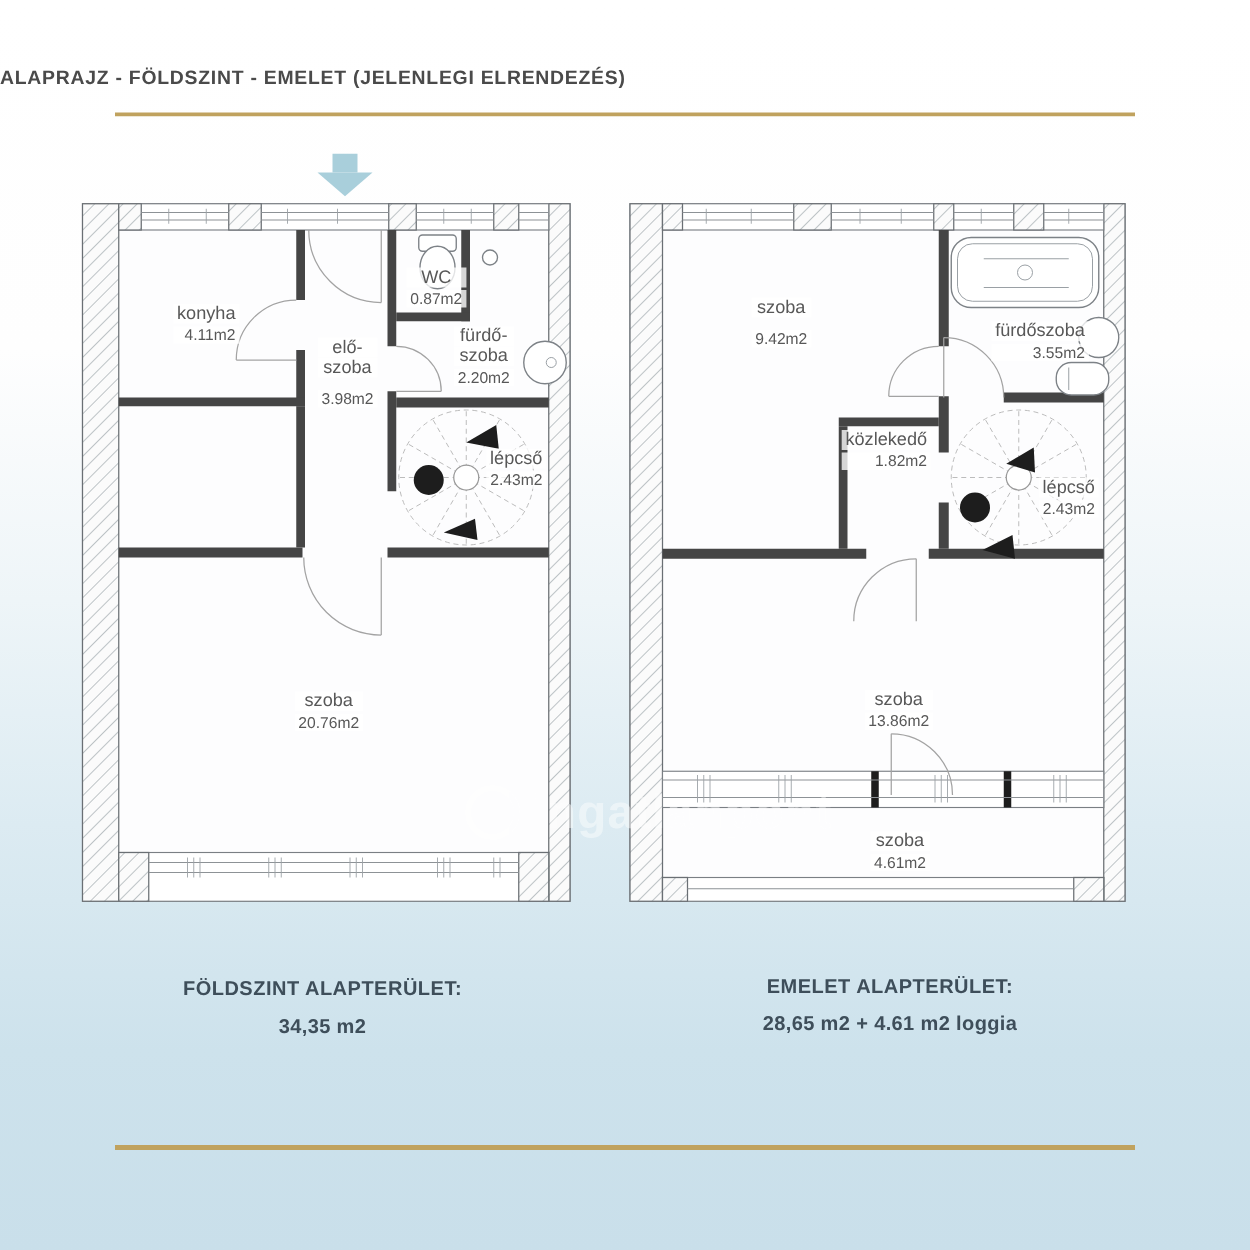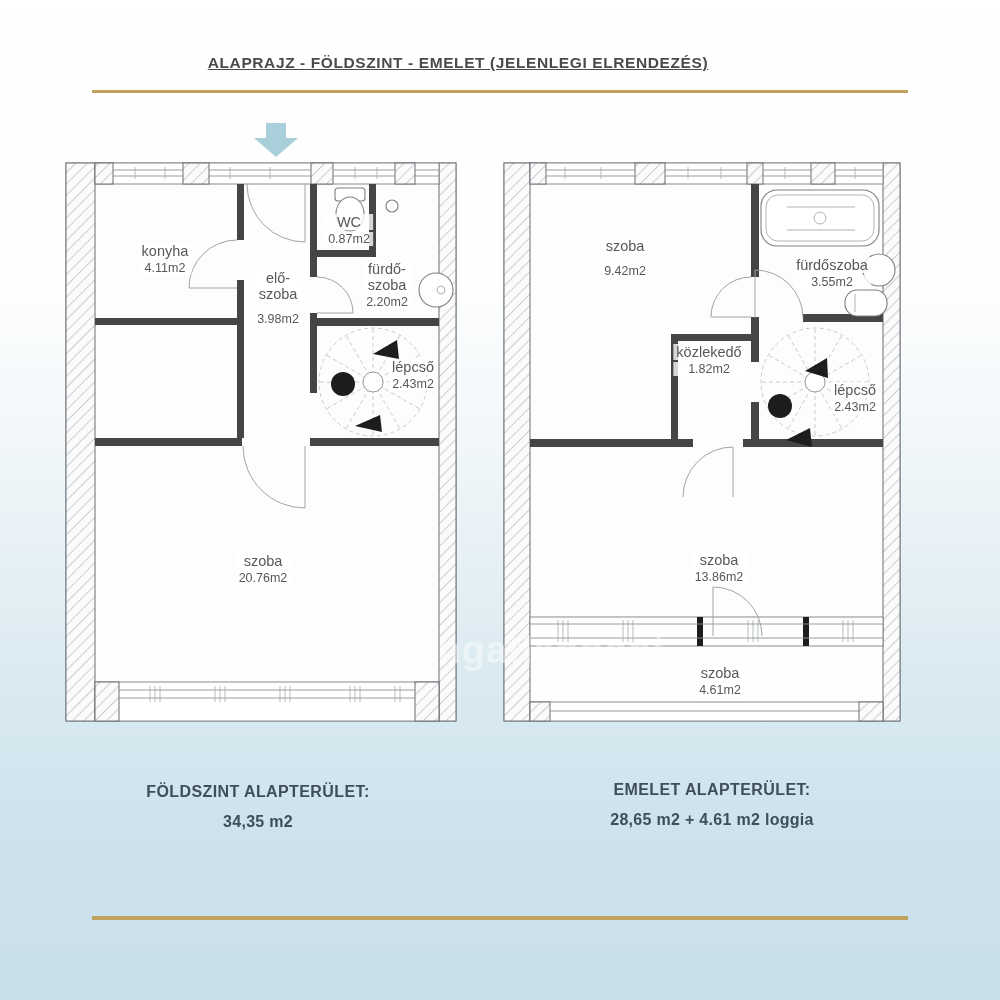--- a/index.html
+++ b/index.html
@@ -1,35 +1,35 @@
 <!DOCTYPE html>
 <html><head>
 <meta charset="utf-8">
 <style>
   html,body{margin:0;padding:0;}
   body{width:1000px;height:1000px;font-family:"Liberation Sans",sans-serif;}
   .page{position:relative;width:1000px;height:1000px;overflow:hidden;
     background:linear-gradient(180deg,#ffffff 0%,#fefefe 28%,#eef5f8 48%,#dcebf2 66%,#cde2ec 84%,#c9dfea 100%);}
-  .title{position:absolute;left:0;top:54px;width:916px;text-align:center;
-    font-size:15.5px;letter-spacing:.6px;color:#4a4a4a;font-weight:600;text-decoration:underline;}
+  .title{position:absolute;left:0;top:54px;width:916px;
+    font-size:15.5px;letter-spacing:.6px;color:#4a4a4a;font-weight:600;}
   .rule{position:absolute;left:92px;width:816px;background:#c0a25e;}
   .rule-top{top:90px;height:3px;}
   .rule-bottom{top:916px;height:4px;}
   .arrow{position:absolute;left:254px;top:123px;width:44px;height:34px;}
   .arrow .shaft{position:absolute;left:12px;top:0;width:20px;height:15px;background:#a9cfdb;}
   .arrow .head{position:absolute;left:0;top:15px;width:0;height:0;
     border-left:22px solid transparent;border-right:22px solid transparent;border-top:19px solid #a9cfdb;}
   .plan{position:absolute;top:162px;}
   .plan-gf{left:65px;width:392px;height:560px;}
   .plan-uf{left:503px;width:398px;height:560px;}
   .plan svg{position:absolute;left:0;top:0;}
   .rlabel{position:absolute;transform:translateX(-50%);text-align:center;color:#585858;line-height:1.12;white-space:nowrap;}
   .rname{font-size:14.5px;background:rgba(255,255,255,.78);padding:0 3px;}
   .rname:empty{display:none;}
-  .rarea{font-size:12.5px;background:rgba(255,255,255,.78);padding:0 3px;margin-top:2px;}
+  .rarea{font-size:12.5px;background:rgba(255,255,255,.78);padding:0 3px;margin-top:2px;text-align:right;}
   .rarea.gap{margin-top:10px;}
   .summary{position:absolute;width:340px;text-align:center;color:#3e4e5a;}
   .summary .slabel{font-size:16px;font-weight:600;letter-spacing:.4px;}
   .summary .svalue{font-size:16px;font-weight:600;margin-top:12px;letter-spacing:.3px;}
   .summary-gf{left:88px;top:783px;}
   .summary-uf{left:542px;top:781px;}
   .watermark{position:absolute;left:372px;top:628px;display:flex;align-items:center;gap:10px;
     opacity:.45;color:#ffffff;pointer-events:none;}
   .watermark .wicon{width:44px;height:44px;border:5px solid #ffffff;border-radius:50%;box-sizing:border-box;}
   .watermark .wtext{font-size:38px;font-weight:bold;letter-spacing:1px;}

